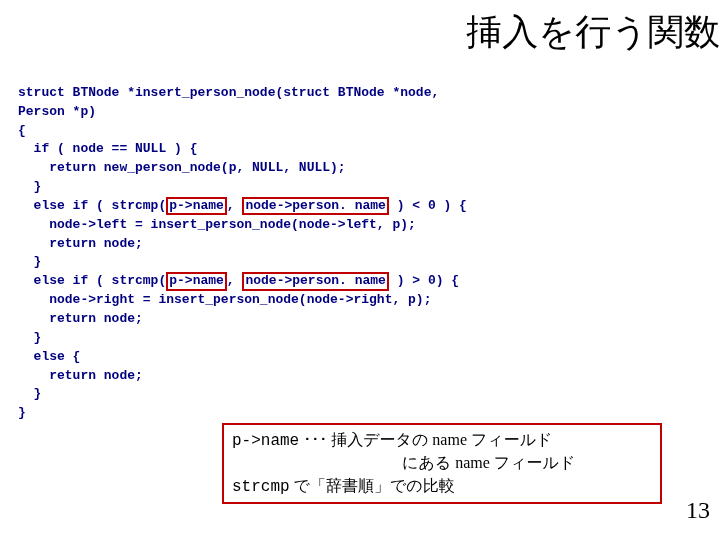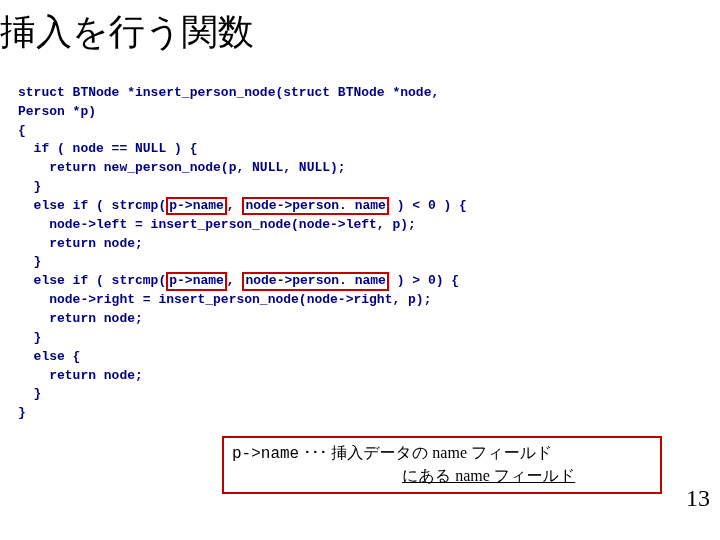--- a/index.html
+++ b/index.html
@@ -6,21 +6,21 @@
     margin: 0;
     padding: 0;
     width: 720px;
     height: 540px;
     font-family: "MS Gothic", "Courier New", monospace;
     background: #fff;
     position: relative;
     overflow: hidden;
   }
   .title {
-    text-align: left;
+    text-align: right;
     font-size: 36px;
     font-family: "MS Mincho", serif;
     padding: 8px 0 4px 0;
   }
   .code-area {
     position: relative;
     font-family: "Courier New", monospace;
     font-weight: bold;
     font-size: 13px;
     line-height: 1.45;
@@ -37,30 +37,29 @@
   .annot-box {
     position: absolute;
     border: 2px solid #c00000;
     background: #fff;
     font-family: "MS Mincho", serif;
     font-weight: normal;
     color: #000;
     font-size: 16px;
     padding: 4px 8px;
     line-height: 1.4;
-    margin-top: 13px;
   }
   .annot-box .mono {
     font-family: "Courier New", monospace;
     font-weight: normal;
   }
   .page-num {
     position: absolute;
     right: 10px;
-    bottom: 28px;
+    bottom: 16px;
     font-family: "Times New Roman", serif;
     font-size: 24px;
     color: #000;
   }
 </style>
 </head>
 <body>
 
 <div class="title">挿入を行う関数</div>
 
@@ -80,16 +79,17 @@
 <span>    return node;</span>
 <span>  }</span>
 <span>  else {</span>
 <span>    return node;</span>
 <span>  }</span>
 <span>}</span>
 </div>
 
 <div class="annot-box" style="left:222px; top:423px; width:420px;">
   <div><span class="mono">p-&gt;name</span><span> ･･･ 挿入データの name フィールド</span></div>
-  <div style="padding-left:170px;text-decoration:underline;"><span>にある name フィールド</span></div>
+  <div style="padding-left:170px;"><span>にある name フィールド</span></div>
+  <div><span class="mono">strcmp</span><span> で「辞書順」での比較</span></div>
 </div>
 
 <div class="page-num">13</div>
 
 </body></html>

